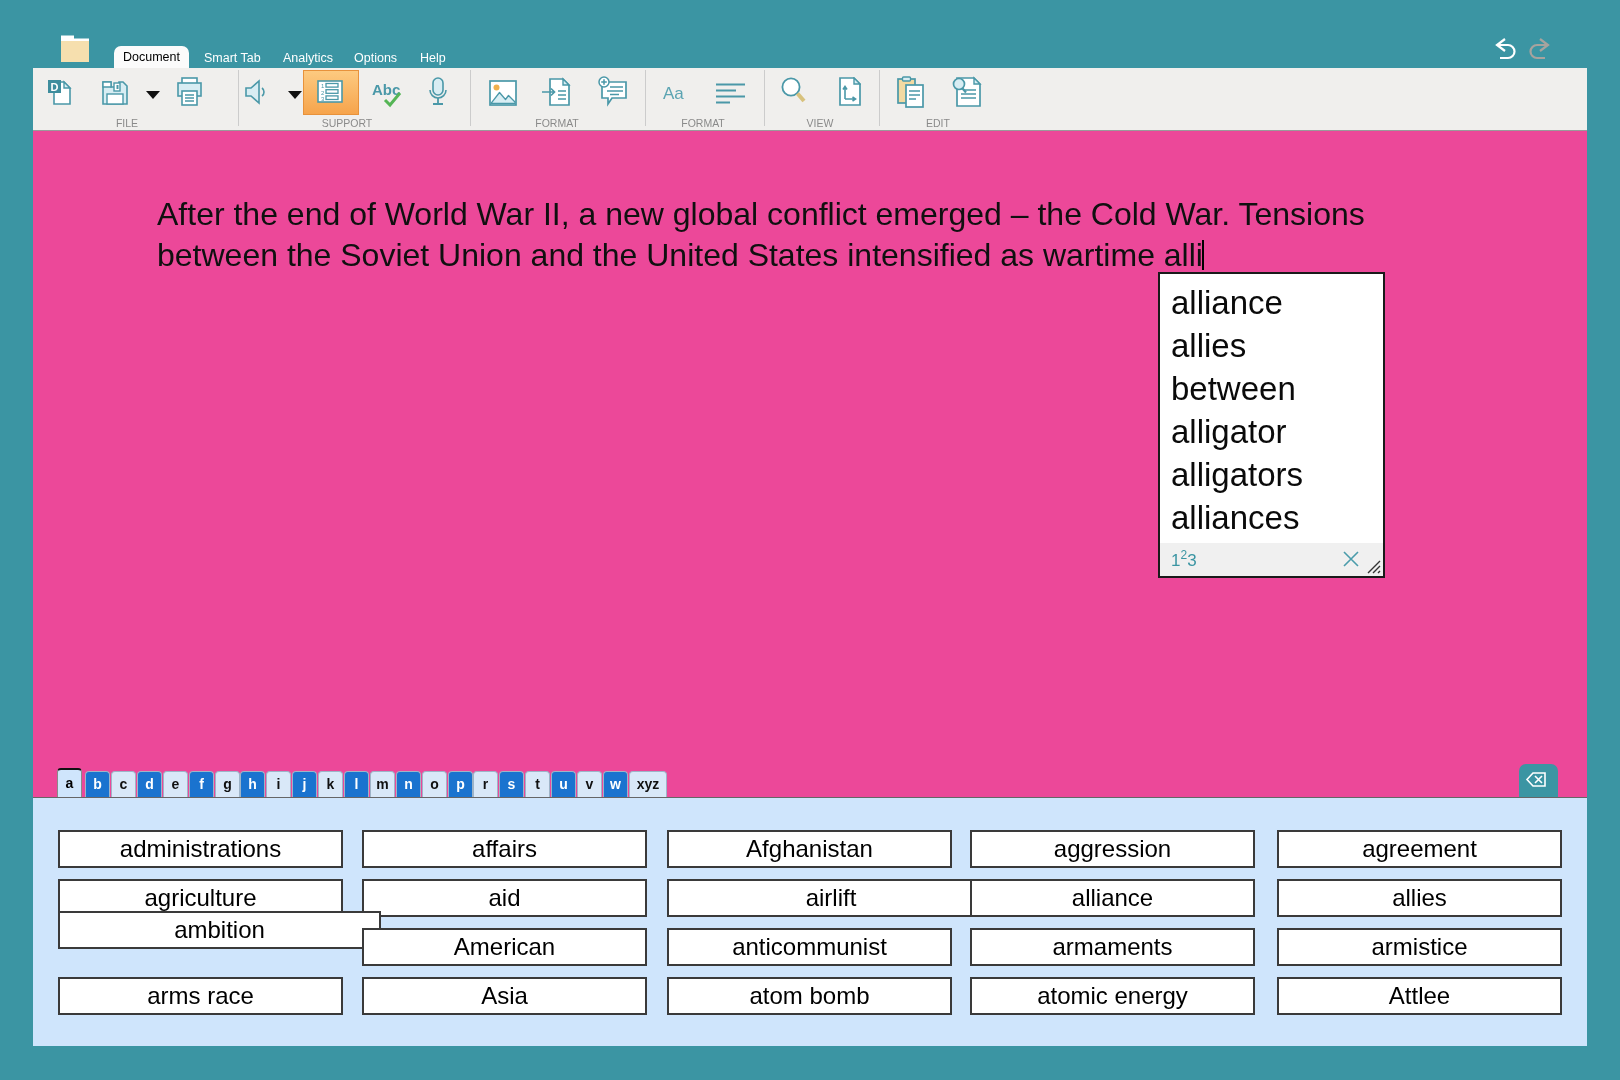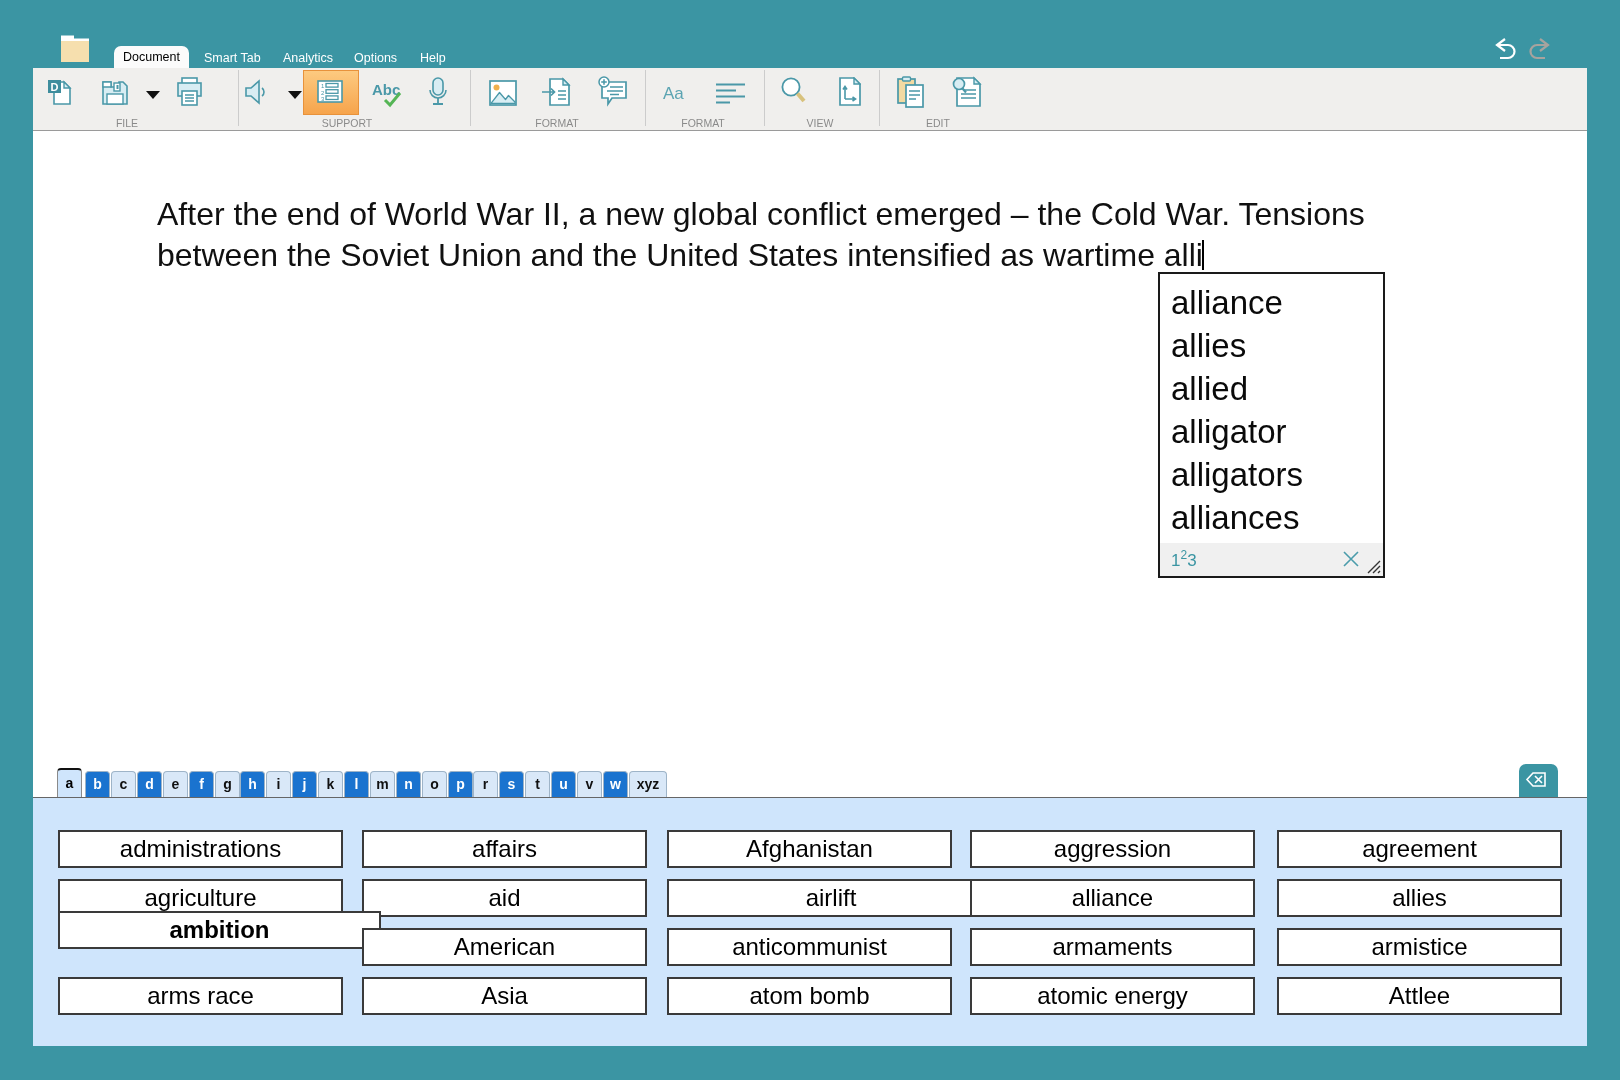--- a/index.html
+++ b/index.html
@@ -15,21 +15,21 @@
   
   #toolbar{left:33px;top:68px;width:1554px;height:62px;background:#f0efed;
            border-bottom:1px solid #9a9a9a;}
   .sep{position:absolute;top:2px;width:1px;height:56px;background:#cccccc;}
   .glabel{position:absolute;top:49px;font-size:10.5px;color:#8a8a8a;text-align:center;
           width:120px;transform:translateX(-60px);}
   .obtn{position:absolute;left:270px;top:2px;width:56px;height:45px;
         background:linear-gradient(180deg,#fdca80 0%,#f6a44c 100%);
         border:1px solid #e8923b;box-sizing:border-box;}
   
-  #doc{left:33px;top:131px;width:1554px;height:716px;background:#ffffff;}
+  #doc{left:33px;top:131px;width:1554px;height:716px;background:#ec4899;}
   #doctext{position:absolute;left:124px;top:63px;width:1340px;
            font-size:32px;line-height:41px;color:#101010;}
   #caret{position:absolute;width:2px;height:30px;background:#000;}
   
   #pred{left:1158px;top:272px;width:227px;height:306px;background:#fff;
         border:2px solid #1a1a1a;box-sizing:border-box;}
   .pw{position:absolute;left:11px;font-size:33px;color:#0a0a0a;}
   #predfoot{position:absolute;left:0;bottom:0;width:100%;height:33px;background:#f0f0f0;}
   
   .ltab{position:absolute;top:771px;width:25px;height:26px;border-radius:4px 4px 0 0;
@@ -199,21 +199,21 @@
   </div>
 
   <div class="abs" id="doc">
     <div id="doctext">After the end of World War II, a new global conflict emerged – the Cold War. Tensions<br>between the Soviet Union and the United States intensified as wartime alli</div>
     <div id="caret" style="left:1169px;top:109px;"></div>
   </div>
 
   <div class="abs" id="pred">
     <div class="pw" style="top:10px;">alliance</div>
     <div class="pw" style="top:53px;">allies</div>
-    <div class="pw" style="top:96px;">allied</div>
+    <div class="pw" style="top:96px;">between</div>
     <div class="pw" style="top:139px;">alligator</div>
     <div class="pw" style="top:182px;">alligators</div>
     <div class="pw" style="top:225px;">alliances</div>
     <div id="predfoot">
       <span style="position:absolute;left:11px;top:5px;color:#3b95a3;font-size:17px;">1<sup style="font-size:12px;">2</sup>3</span>
       <svg style="position:absolute;right:22px;top:6px;" width="20" height="20" viewBox="0 0 20 20">
         <path d="M3 3 L17 17 M17 3 L3 17" stroke="#4b9cab" stroke-width="1.6"></path>
       </svg>
       <svg style="position:absolute;right:2px;bottom:2px;" width="14" height="14" viewBox="0 0 14 14">
         <path d="M13 1 L1 13 M13 6 L6 13 M13 11 L11 13" stroke="#333" stroke-width="1.4" fill="none"></path>
@@ -258,21 +258,21 @@
     <div class="wbtn" style="left:58px;top:830px;width:285px;">administrations</div>
     <div class="wbtn" style="left:362px;top:830px;width:285px;">affairs</div>
     <div class="wbtn" style="left:667px;top:830px;width:285px;">Afghanistan</div>
     <div class="wbtn" style="left:970px;top:830px;width:285px;">aggression</div>
     <div class="wbtn" style="left:1277px;top:830px;width:285px;">agreement</div>
     <div class="wbtn" style="left:58px;top:879px;width:285px;">agriculture</div>
     <div class="wbtn" style="left:362px;top:879px;width:285px;">aid</div>
     <div class="wbtn" style="left:667px;top:879px;width:328px;">airlift</div>
     <div class="wbtn" style="left:970px;top:879px;width:285px;">alliance</div>
     <div class="wbtn" style="left:1277px;top:879px;width:285px;">allies</div>
-    <div class="wbtn" style="left:58px;top:911px;width:323px;font-weight:bold;">ambition</div>
+    <div class="wbtn" style="left:58px;top:911px;width:323px;">ambition</div>
     <div class="wbtn" style="left:362px;top:928px;width:285px;">American</div>
     <div class="wbtn" style="left:667px;top:928px;width:285px;">anticommunist</div>
     <div class="wbtn" style="left:970px;top:928px;width:285px;">armaments</div>
     <div class="wbtn" style="left:1277px;top:928px;width:285px;">armistice</div>
     <div class="wbtn" style="left:58px;top:977px;width:285px;">arms race</div>
     <div class="wbtn" style="left:362px;top:977px;width:285px;">Asia</div>
     <div class="wbtn" style="left:667px;top:977px;width:285px;">atom bomb</div>
     <div class="wbtn" style="left:970px;top:977px;width:285px;">atomic energy</div>
     <div class="wbtn" style="left:1277px;top:977px;width:285px;">Attlee</div>
   </div>

